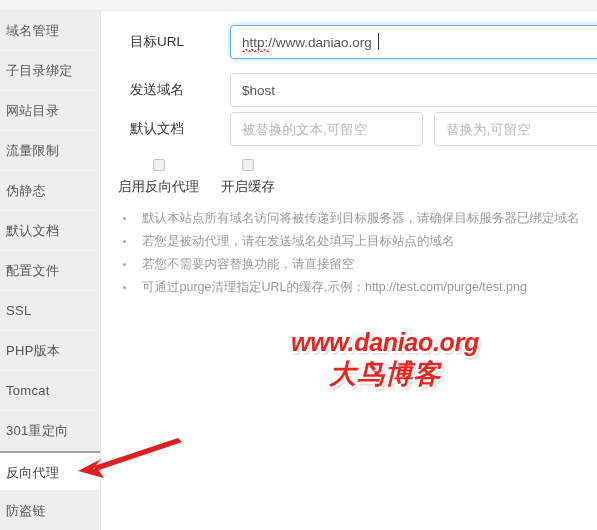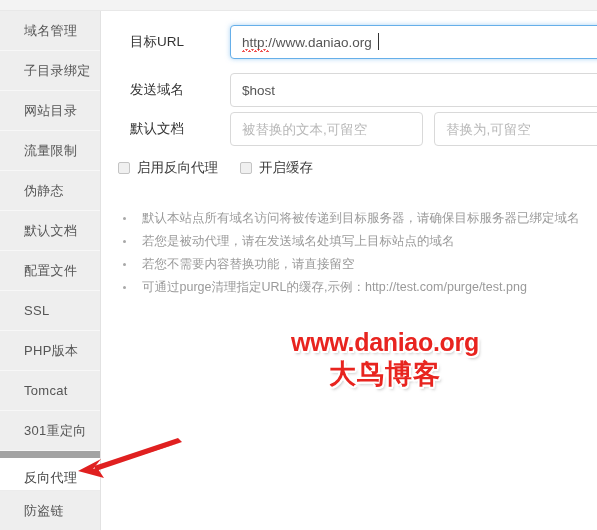--- a/index.html
+++ b/index.html
@@ -34,34 +34,34 @@
     left: 0; top: 11px;
     width: 101px;
     height: 519px;
     background: #eeeeee;
     border-right: 1px solid #e2e2e2;
   }
   .side-item {
     position: relative;
     height: 40px;
     line-height: 40px;
-    padding-left: 24px;
+    padding-left: 6px;
     font-size: 13px;
     color: #555555;
     background: #eeeeee;
     border-bottom: 1px solid #f7f7f7;
     white-space: nowrap;
     letter-spacing: .3px;
     cursor: pointer;
   }
   .side-item.active {
     background: #ffffff;
     color: #444444;
     border-bottom: 1px solid #ececec;
-    border-top: 7px solid #a3a3a3;
+    border-top: 2px solid #a3a3a3;
   }
 
   
   .content {
     position: absolute;
     left: 102px; top: 11px;
     width: 495px;
     height: 519px;
     background: #ffffff;
   }
@@ -134,20 +134,21 @@
     top: 148px;
     display: flex;
     align-items: center;
     gap: 22px;
   }
   .chk-group {
     display: flex;
     align-items: center;
     gap: 7px;
     cursor: pointer;
+    flex-direction: column;
   }
   .chk-box {
     width: 12px; height: 12px;
     border: 1px solid #c4c4c4;
     background: #f0f0f0;
     border-radius: 2px;
     display: inline-block;
   }
   .chk-label {
     font-size: 13.5px;
@@ -186,20 +187,21 @@
 
   
   .watermark {
     position: absolute;
     left: 163px;
     top: 316px;
     width: 240px;
     text-align: center;
     pointer-events: none;
     user-select: none;
+    font-style: italic;
   }
   .wm-line1 {
     font-size: 25px;
     font-weight: bold;
     color: #e8241f;
     letter-spacing: -0.3px;
     line-height: 30px;
     text-shadow:
       -1.5px -1.5px 0 #fff,  1.5px -1.5px 0 #fff,
       -1.5px  1.5px 0 #fff,  1.5px  1.5px 0 #fff,

